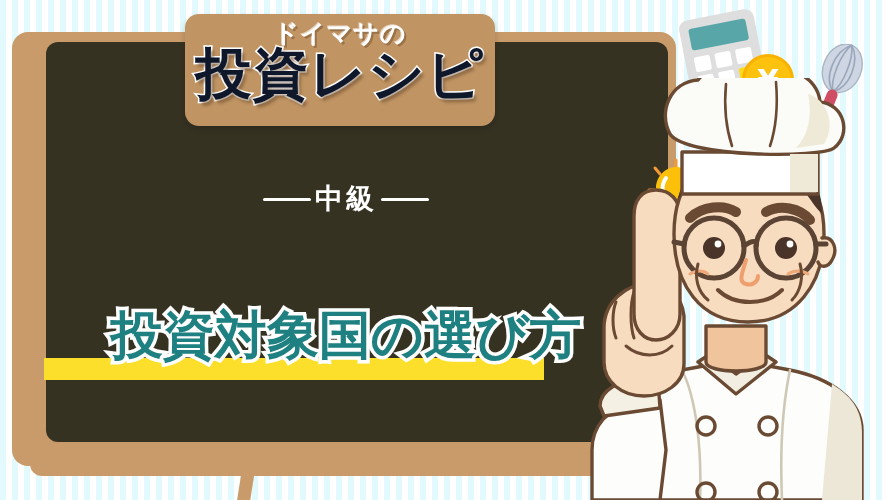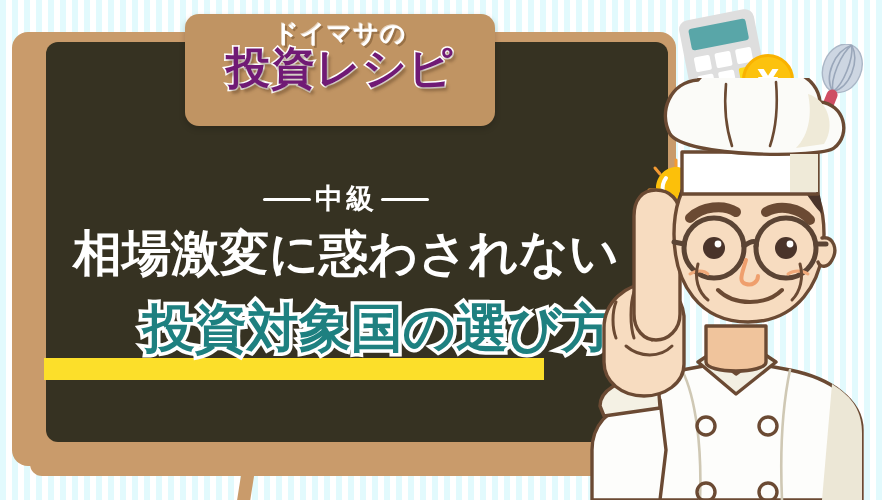--- a/index.html
+++ b/index.html
@@ -87,23 +87,23 @@
     font-weight: 700;
     color: #ffffff;
     letter-spacing: 1px;
     line-height: 1.1;
     text-shadow:
       2px 2px 0 rgba(120,85,50,0.55),
       -1px -1px 0 rgba(255,255,255,0.6);
     white-space: nowrap;
   }
   .banner-title {
-    font-size: 44px;
+    font-size: 56px;
     font-weight: 800;
-    color: #701a75;
+    color: #0f172a;
     line-height: 1.0;
     margin-top: -2px;
     letter-spacing: 1px;
     white-space: nowrap;
     -webkit-text-stroke: 3px #ffffff;
     paint-order: stroke fill;
     text-shadow: 3px 4px 3px rgba(90,62,35,0.45);
   }
 
   
@@ -142,25 +142,24 @@
     font-weight: 800;
     color: #ffffff;
     letter-spacing: 0px;
     line-height: 1.05;
     white-space: nowrap;
   }
 
   .highlight-wrap {
     position: absolute;
     left: 46px;
-    top: 300px;
+    top: 307px;
     width: 600px;
     text-align: center;
     white-space: nowrap;
-    padding-left: 32px;
   }
   .highlight-bar {
     position: absolute;
     left: 44px;
     top: 358px;
     width: 500px;
     height: 22px;
     background: #fcdf2a;
   }
   .highlight-text {
@@ -225,21 +224,20 @@
     <div class="board-surface"></div>
     <div class="board-tray"></div>
   </div>
 
   <div class="subtitle-row">
     <span class="rule"></span>
     <span class="subtitle-text">中級</span>
     <span class="rule"></span>
   </div>
 
-  <div class="headline">相場激変に惑わされない</div>
 
   <div class="highlight-bar"></div>
   <div class="highlight-wrap">
     <span class="highlight-text">投資対象国の選び方</span>
   </div>
 
   <div class="banner">
     <div class="banner-kicker">ドイマサの</div>
     <div class="banner-title">投資レシピ</div>
   </div>

